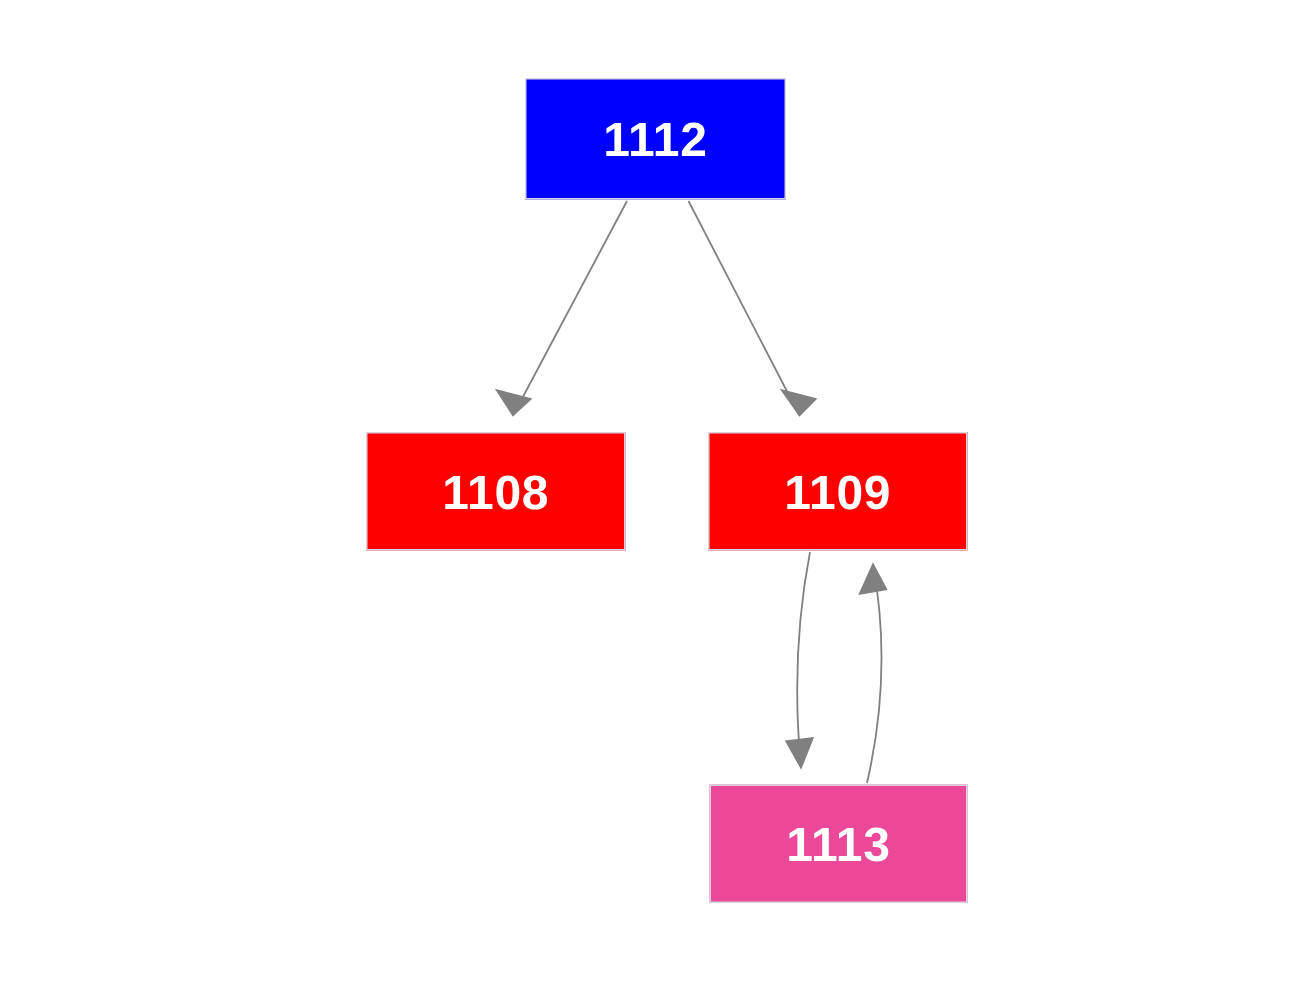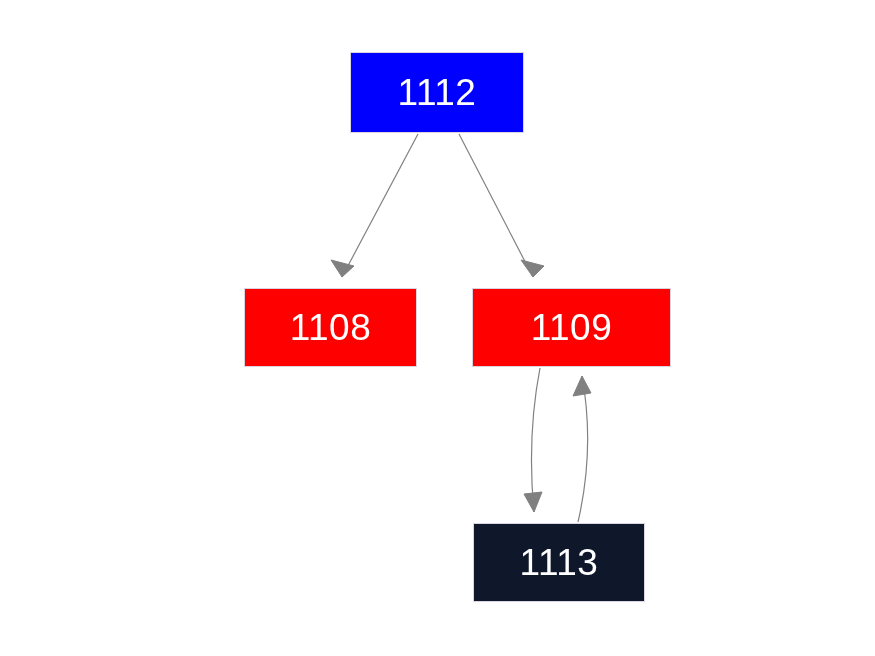--- a/index.html
+++ b/index.html
@@ -30,24 +30,25 @@
     position: absolute;
     box-sizing: border-box;
     border: 1px solid #d9d4e0;
     display: flex;
     align-items: center;
     justify-content: center;
   }
   .node-label {
     color: #ffffff;
     font-family: "Liberation Sans", sans-serif;
-    font-size: 37px;
+    font-size: 32px;
     line-height: 1;
     letter-spacing: 0.5px;
     user-select: none;
+    font-weight: bold;
   }
 </style>
 </head>
 <body>
 
 <div id="graph-canvas">
 
   <svg id="graph-svg" viewBox="0 0 875 656" xmlns="http://www.w3.org/2000/svg">
     <g id="edges-group">
         <g>
@@ -69,21 +70,21 @@
       </g>
   </svg>
 
   <div id="nodes-layer">
       <div class="node-box" style="left: 350px; top: 52px; width: 174px; height: 81px; background: rgb(0, 0, 255); border-color: rgb(217, 212, 224);">
         <span class="node-label" style="color: rgb(255, 255, 255);">1112</span>
       </div>
       <div class="node-box" style="left: 229px; top: 288px; width: 173px; height: 79px; background: rgb(255, 0, 0); border-color: rgb(217, 212, 224); margin-left: 15px;">
         <span class="node-label" style="color: rgb(255, 255, 255);">1108</span>
       </div>
-      <div class="node-box" style="left: 472px; top: 288px; width: 199px; height: 79px; background: rgb(255, 0, 0); border-color: rgb(217, 212, 224);">
+      <div class="node-box" style="left: 472px; top: 288px; width: 173px; height: 79px; background: rgb(255, 0, 0); border-color: rgb(217, 212, 224);">
         <span class="node-label" style="color: rgb(255, 255, 255);">1109</span>
       </div>
-      <div class="node-box" style="left: 473px; top: 523px; width: 172px; height: 79px; background: #0f172a; border-color: rgb(217, 212, 224);">
+      <div class="node-box" style="left: 473px; top: 523px; width: 172px; height: 79px; background: #ec4899; border-color: rgb(217, 212, 224);">
         <span class="node-label" style="color: rgb(255, 255, 255);">1113</span>
       </div>
     </div>
 
 </div>
 
 </body></html>

